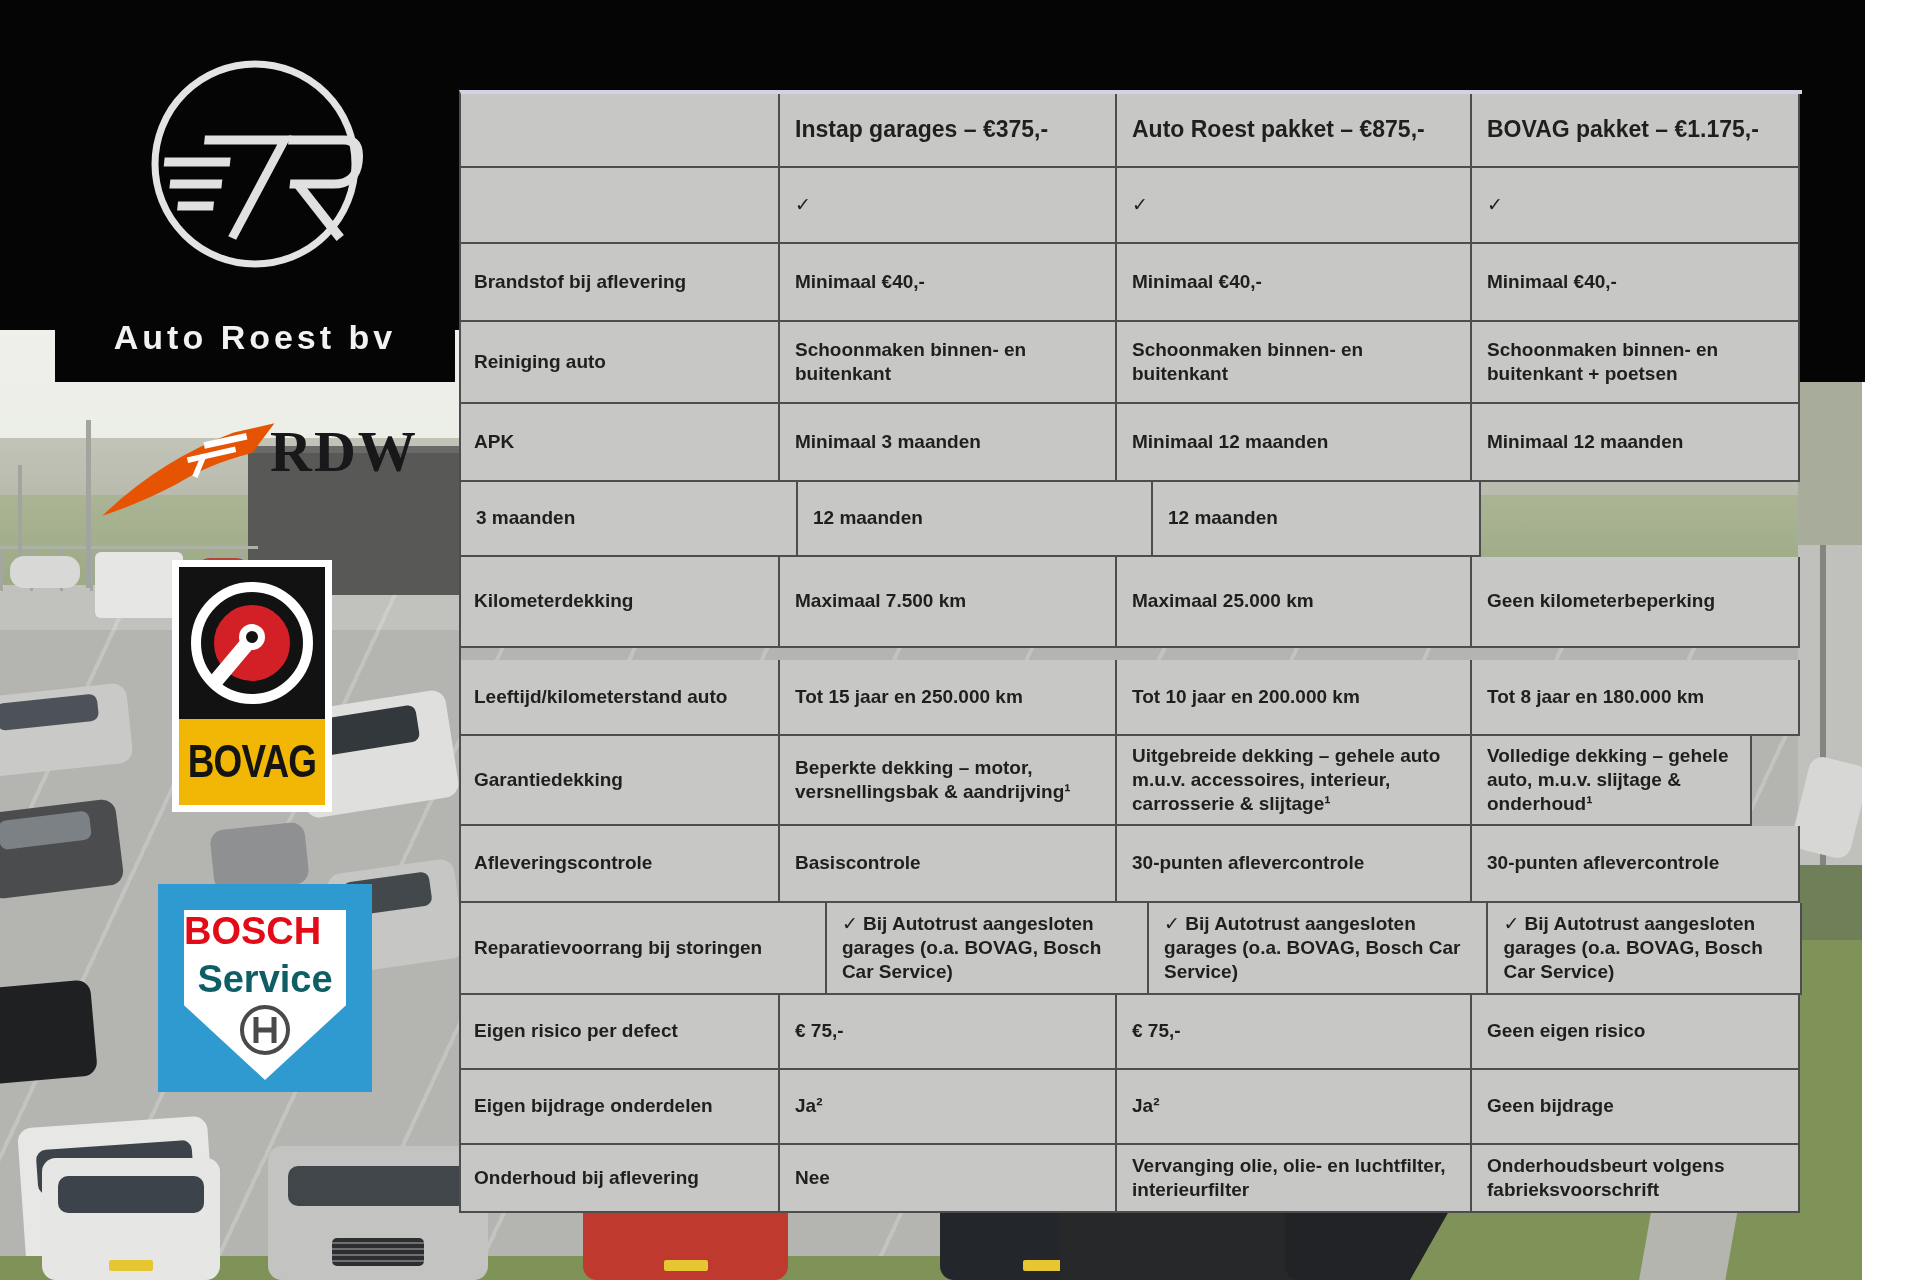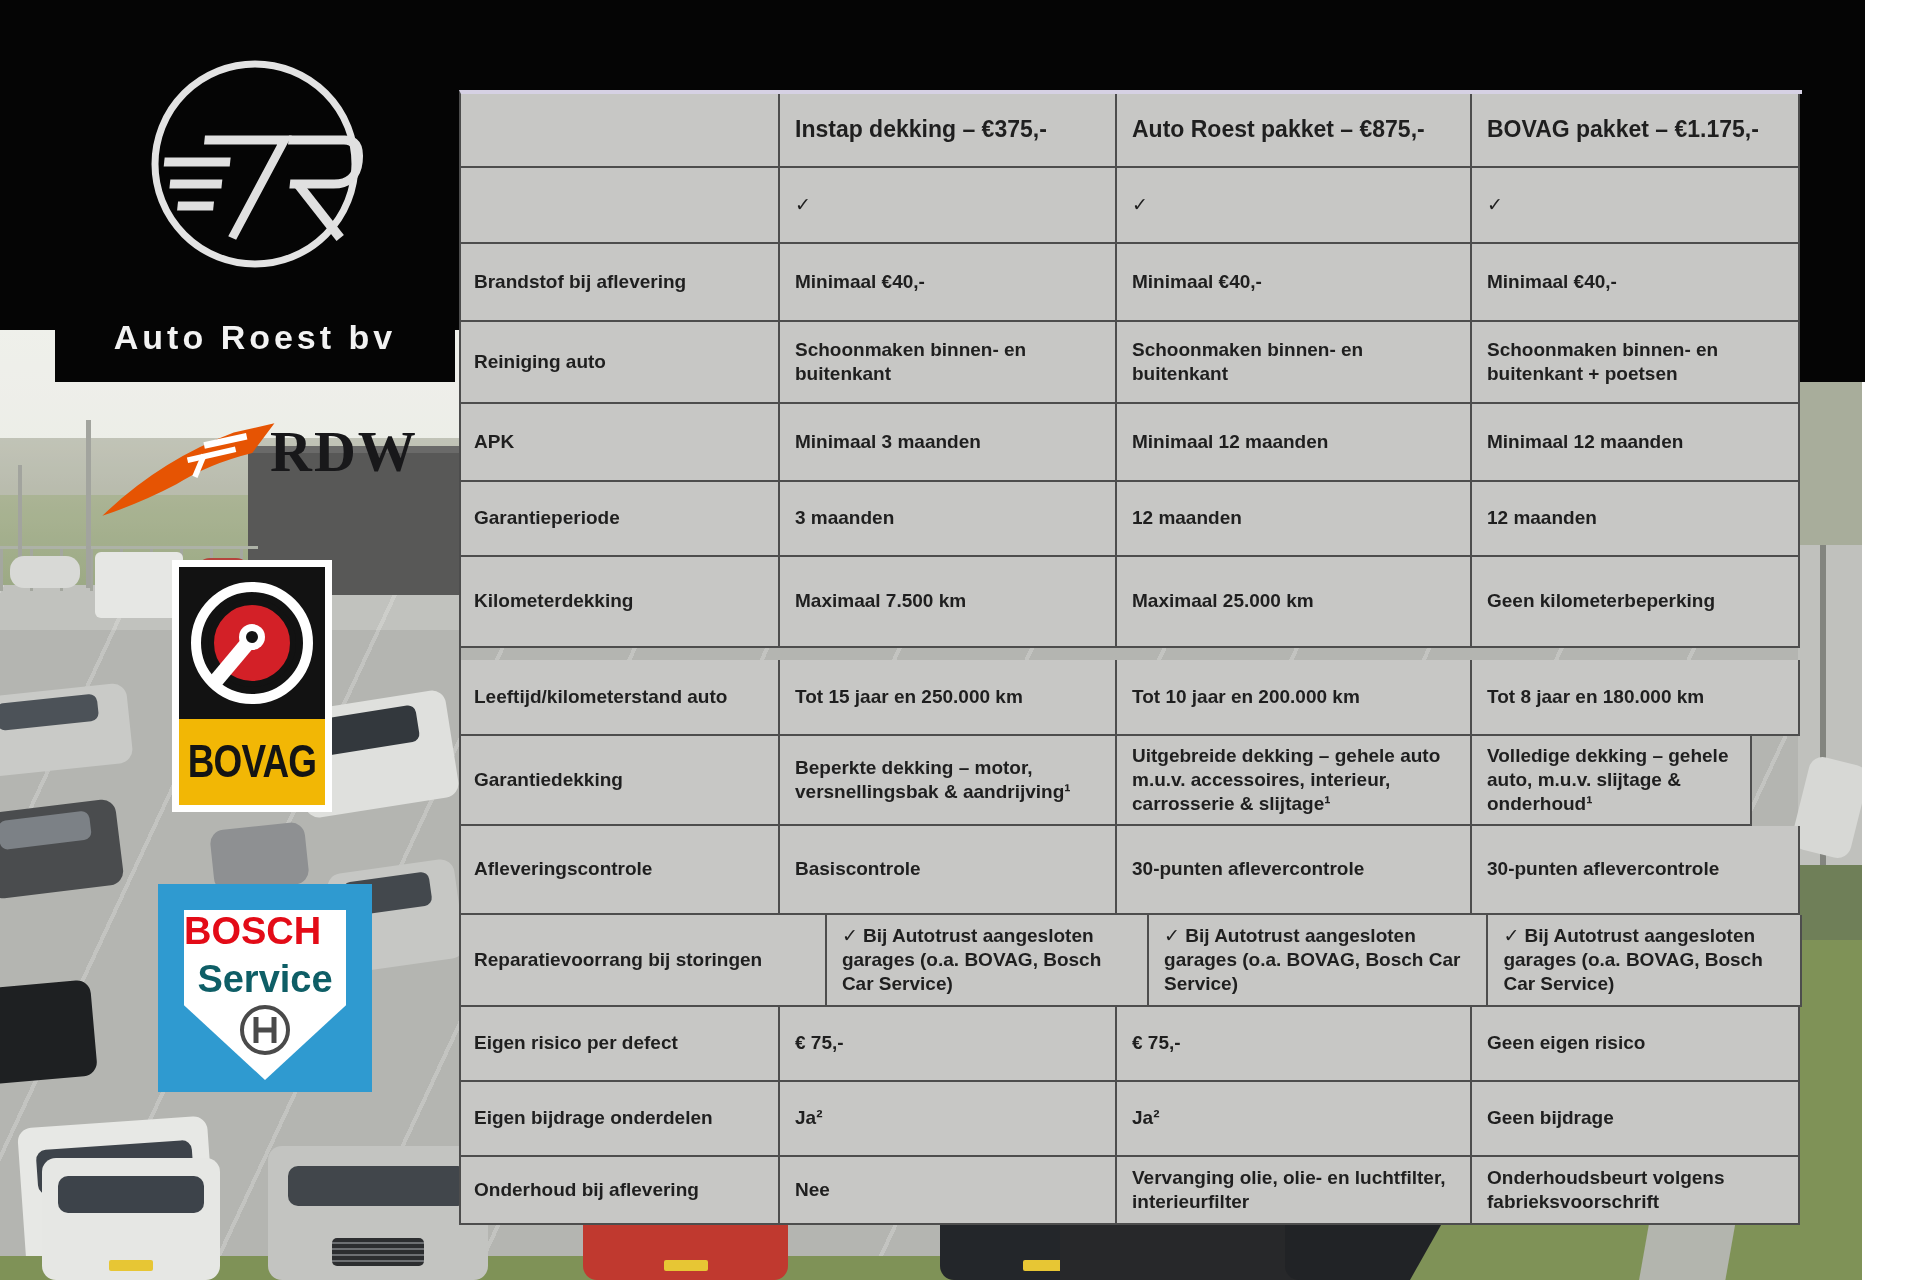--- a/index.html
+++ b/index.html
@@ -196,21 +196,21 @@
       <svg class="armature" width="56" height="56" viewBox="-28 -28 56 56">
         <circle cx="0" cy="0" r="23" fill="none" stroke="#4a4a4a" stroke-width="4"></circle>
         <path d="M-9 -13 V13 M9 -13 V13 M-9 0 H9" fill="none" stroke="#4a4a4a" stroke-width="5"></path>
       </svg>
     </div>
   </div>
 
   <div class="pkg-table">
       <div class="trow" style="height: 74px;">
         <div class="tcell th rowlabel" style="width: 319px;"></div>
-        <div class="tcell th" style="width: 337px;">Instap dekking – €375,-</div>
+        <div class="tcell th" style="width: 337px;">Instap garages – €375,-</div>
         <div class="tcell th" style="width: 355px; text-align: center;">Auto Roest pakket – €875,-</div>
         <div class="tcell th" style="width: 328px;">BOVAG pakket – €1.175,-</div>
       </div>
       <div class="trow" style="height: 76px;">
         <div class="tcell rowlabel" style="width: 319px;"></div>
         <div class="tcell" style="width: 337px;">✓</div>
         <div class="tcell" style="width: 355px;">✓</div>
         <div class="tcell" style="width: 328px;">✓</div>
       </div>
       <div class="trow" style="height: 78px;">
@@ -225,21 +225,20 @@
         <div class="tcell" style="width: 355px;">Schoonmaken binnen- en buitenkant</div>
         <div class="tcell" style="width: 328px;">Schoonmaken binnen- en buitenkant + poetsen</div>
       </div>
       <div class="trow" style="height: 78px;">
         <div class="tcell rowlabel" style="width: 319px;">APK</div>
         <div class="tcell" style="width: 337px;">Minimaal 3 maanden</div>
         <div class="tcell" style="width: 355px;">Minimaal 12 maanden</div>
         <div class="tcell" style="width: 328px;">Minimaal 12 maanden</div>
       </div>
       <div class="trow" style="height: 75px;">
-        <div class="tcell rowlabel" style="width: 319px;">Garantieperiode</div>
         <div class="tcell" style="width: 337px;">3 maanden</div>
         <div class="tcell" style="width: 355px;">12 maanden</div>
         <div class="tcell" style="width: 328px;">12 maanden</div>
       </div>
       <div class="trow" style="height: 91px;">
         <div class="tcell rowlabel" style="width: 319px;">Kilometerdekking</div>
         <div class="tcell" style="width: 337px;">Maximaal 7.500 km</div>
         <div class="tcell" style="width: 355px;">Maximaal 25.000 km</div>
         <div class="tcell" style="width: 328px;">Geen kilometerbeperking</div>
       </div>
@@ -248,21 +247,21 @@
         <div class="tcell" style="width: 337px;">Tot 15 jaar en 250.000 km</div>
         <div class="tcell" style="width: 355px;">Tot 10 jaar en 200.000 km</div>
         <div class="tcell" style="width: 328px;">Tot 8 jaar en 180.000 km</div>
       </div>
       <div class="trow" style="height: 90px;">
         <div class="tcell rowlabel" style="width: 319px;">Garantiedekking</div>
         <div class="tcell" style="width: 337px;">Beperkte dekking – motor, versnellingsbak &amp; aandrijving¹</div>
         <div class="tcell" style="width: 355px;">Uitgebreide dekking – gehele auto m.u.v. accessoires, interieur, carrosserie &amp; slijtage¹</div>
         <div class="tcell" style="width: 280px;">Volledige dekking – gehele auto, m.u.v. slijtage &amp; onderhoud¹</div>
       </div>
-      <div class="trow" style="height: 89px; text-align: right;">
+      <div class="trow" style="height: 77px; text-align: right;">
         <div class="tcell rowlabel" style="width: 319px;">Afleveringscontrole</div>
         <div class="tcell" style="width: 337px;">Basiscontrole</div>
         <div class="tcell" style="width: 355px;">30-punten aflevercontrole</div>
         <div class="tcell" style="width: 328px;">30-punten aflevercontrole</div>
       </div>
       <div class="trow" style="height: 92px;">
         <div class="tcell rowlabel" style="width: 383px;">Reparatievoorrang bij storingen</div>
         <div class="tcell" style="width: 337px;">✓ Bij Autotrust aangesloten garages (o.a. BOVAG, Bosch Car Service)</div>
         <div class="tcell" style="width: 355px;">✓ Bij Autotrust aangesloten garages (o.a. BOVAG, Bosch Car Service)</div>
         <div class="tcell" style="width: 328px;">✓ Bij Autotrust aangesloten garages (o.a. BOVAG, Bosch Car Service)</div>

